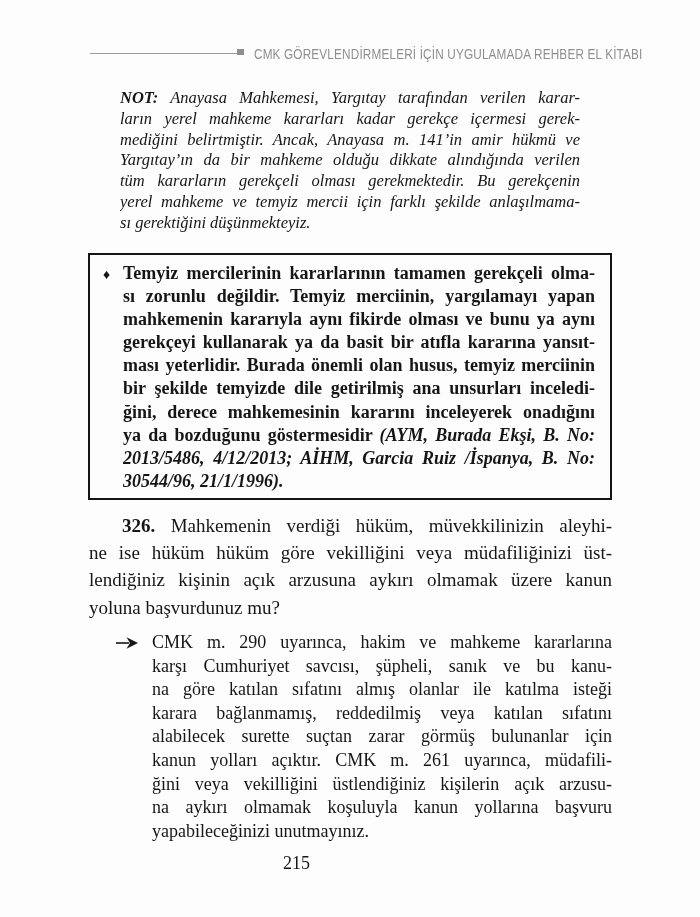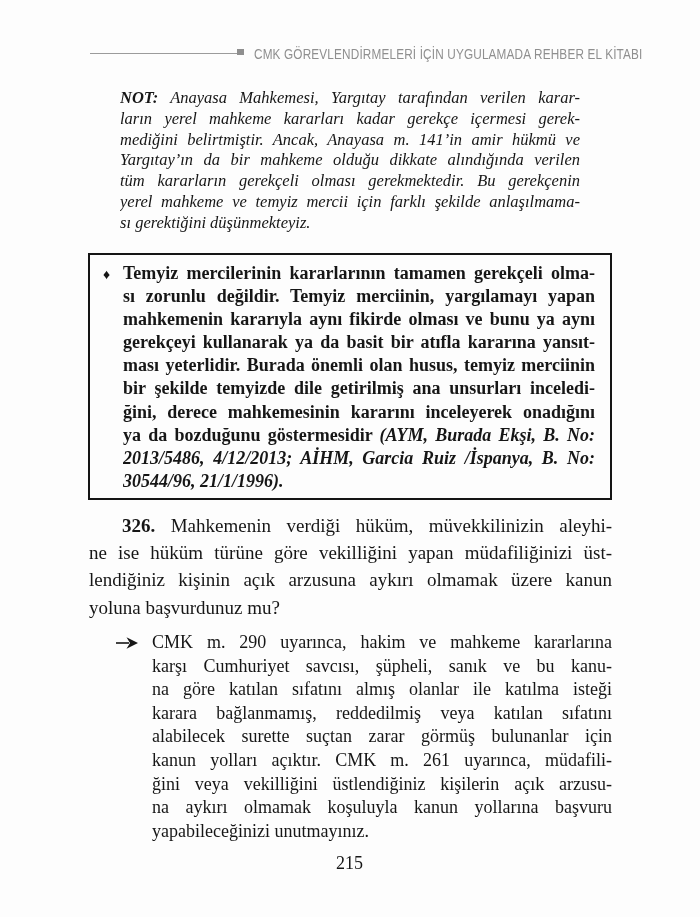--- a/index.html
+++ b/index.html
@@ -33,21 +33,21 @@
   
   .q{position:absolute;left:89px;top:512px;width:523px;font-size:19px;line-height:27.2px;}
   .qline{height:27.2px;overflow:hidden;}
   .indent{text-indent:33px;}
   .qnum{font-weight:700;}
   
   .arrow{position:absolute;left:116px;top:636px;}
   .li{position:absolute;left:152px;top:631px;width:460px;font-size:18px;line-height:23.6px;}
   .lline{height:23.6px;overflow:hidden;}
   
-  .pnum{position:absolute;left:283px;top:853px;width:80px;text-align:right;font-size:18px;}
+  .pnum{position:absolute;left:283px;top:853px;width:80px;text-align:left;font-size:18px;}
 </style>
 </head>
 <body>
 
 <div class="page">
 
   <div class="hrule"></div>
   <div class="hmarker"></div>
   <div class="htitle">
     <span class="htext">CMK GÖREVLENDİRMELERİ İÇİN UYGULAMADA REHBER EL KİTABI</span>
@@ -74,21 +74,21 @@
       <div class="bline j">bir şekilde temyizde dile getirilmiş ana unsurları inceledi-</div>
       <div class="bline j">ğini, derece mahkemesinin kararını inceleyerek onadığını</div>
       <div class="bline j"><span>ya da bozduğunu göstermesidir </span><i class="it">(AYM, Burada Ekşi, B. No:</i></div>
       <div class="bline j it">2013/5486, 4/12/2013; AİHM, Garcia Ruiz /İspanya, B. No:</div>
       <div class="bline end it">30544/96, 21/1/1996).</div>
     </div>
   </div>
 
   <div class="q">
     <div class="qline j indent"><b class="qnum">326.</b><span> Mahkemenin verdiği hüküm, müvekkilinizin aleyhi-</span></div>
-    <div class="qline j">ne ise hüküm türüne göre vekilliğini yapan müdafiliğinizi üst-</div>
+    <div class="qline j">ne ise hüküm hüküm göre vekilliğini veya müdafiliğinizi üst-</div>
     <div class="qline j">lendiğiniz kişinin açık arzusuna aykırı olmamak üzere kanun</div>
     <div class="qline end">yoluna başvurdunuz mu?</div>
   </div>
 
   <svg class="arrow" width="22" height="14" viewBox="0 0 22 14">
     <path d="M0 7 H13" stroke="#161616" stroke-width="1.6" fill="none"></path>
     <path d="M22 7 L10.5 1.2 L14 7 L10.5 12.8 Z" fill="#161616"></path>
   </svg>
   <div class="li">
     <div class="lline j">CMK m. 290 uyarınca, hakim ve mahkeme kararlarına</div>

